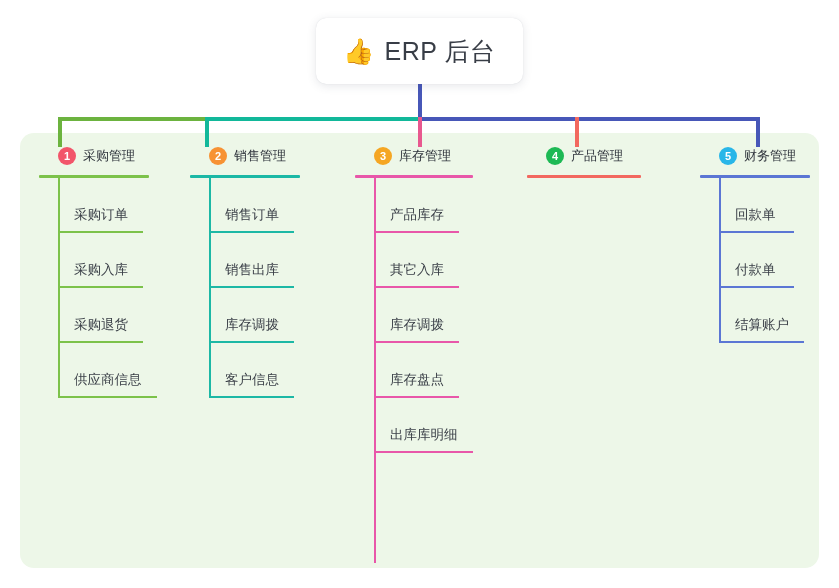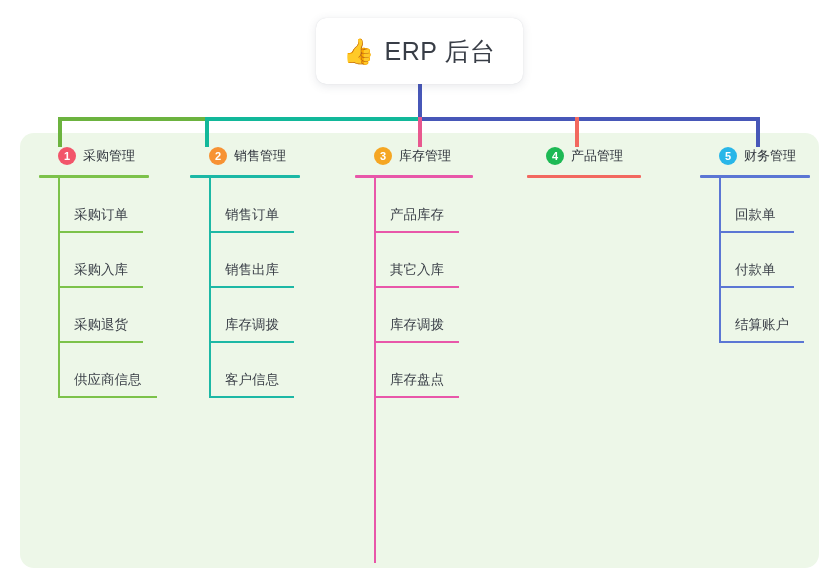--- a/index.html
+++ b/index.html
@@ -248,20 +248,24 @@
             <div class="item-rule" style="width: 85px; background: rgb(232, 87, 169);"></div>
           </div>
           <div class="item">
             <span class="item-label">库存调拨</span>
             <div class="item-rule" style="width: 85px; background: rgb(232, 87, 169);"></div>
           </div>
           <div class="item">
             <span class="item-label">库存盘点</span>
             <div class="item-rule" style="width: 85px; background: rgb(232, 87, 169);"></div>
           </div>
+          <div class="item">
+            <span class="item-label">出库库明细</span>
+            <div class="item-rule" style="width: 99px; background: rgb(232, 87, 169);"></div>
+          </div>
         </div>
       </div>
       <div class="col" style="left: 527px;">
         <div class="col-head">
           <span class="badge" style="background: rgb(29, 185, 84);">4</span>
           <span class="col-title">产品管理</span>
         </div>
         <div class="col-rule" style="width: 114px; background: rgb(242, 104, 95);"></div>
       </div>
       <div class="col" style="left: 700px;">

